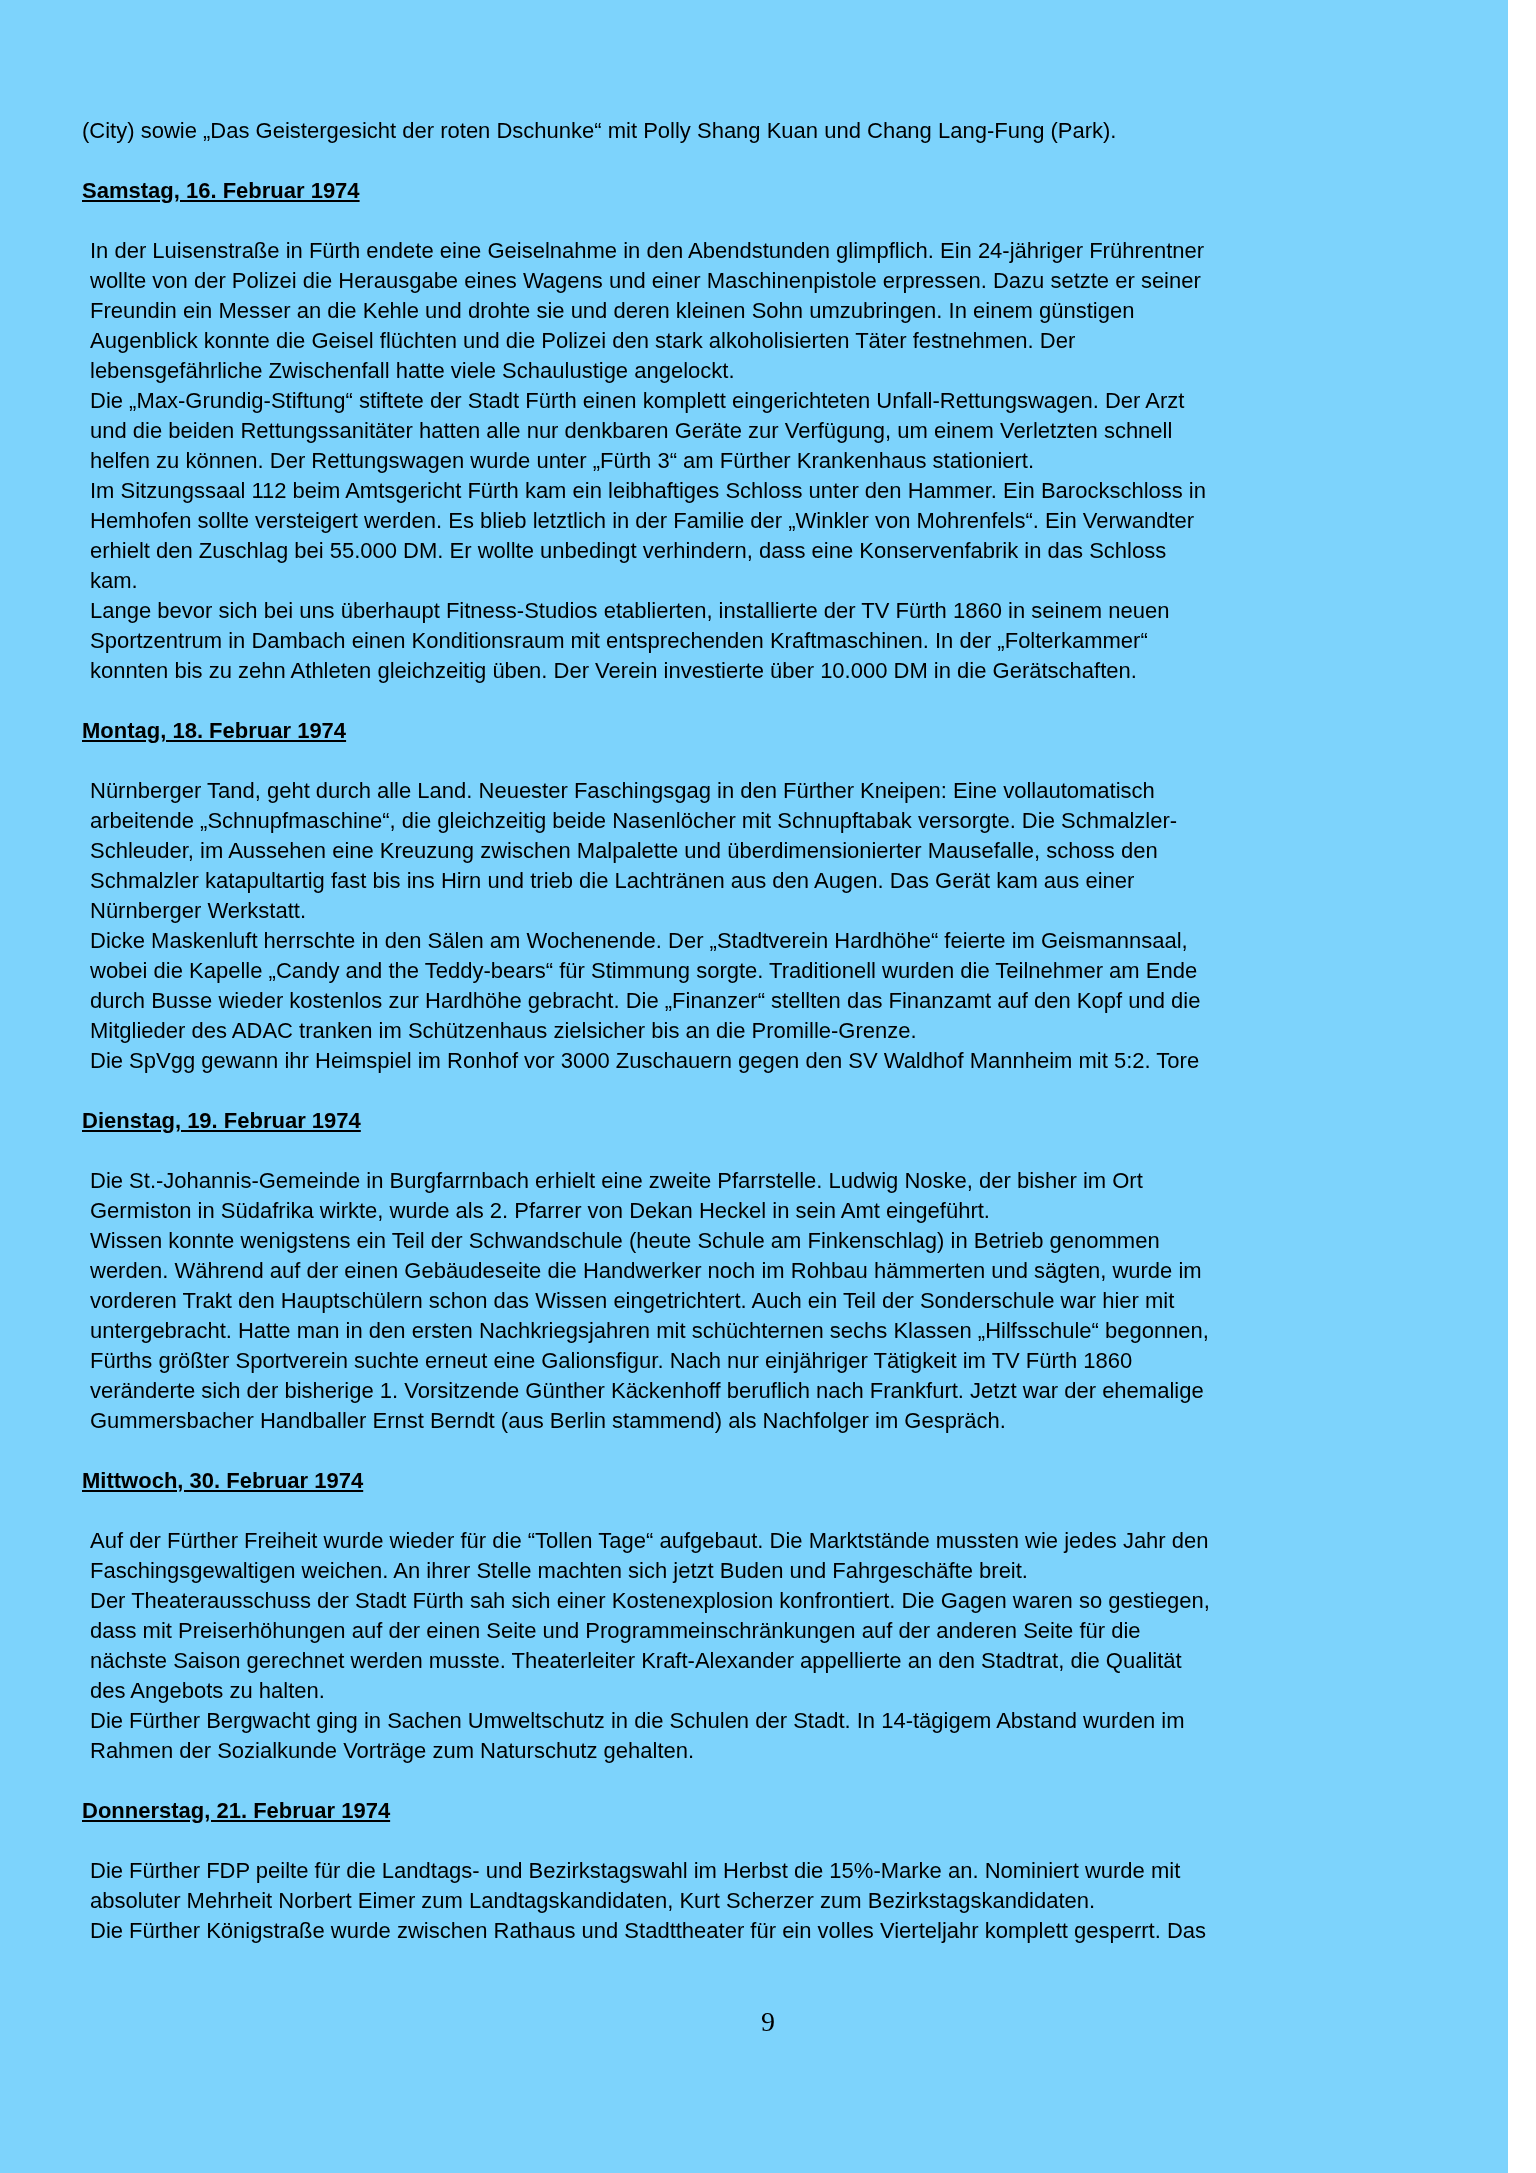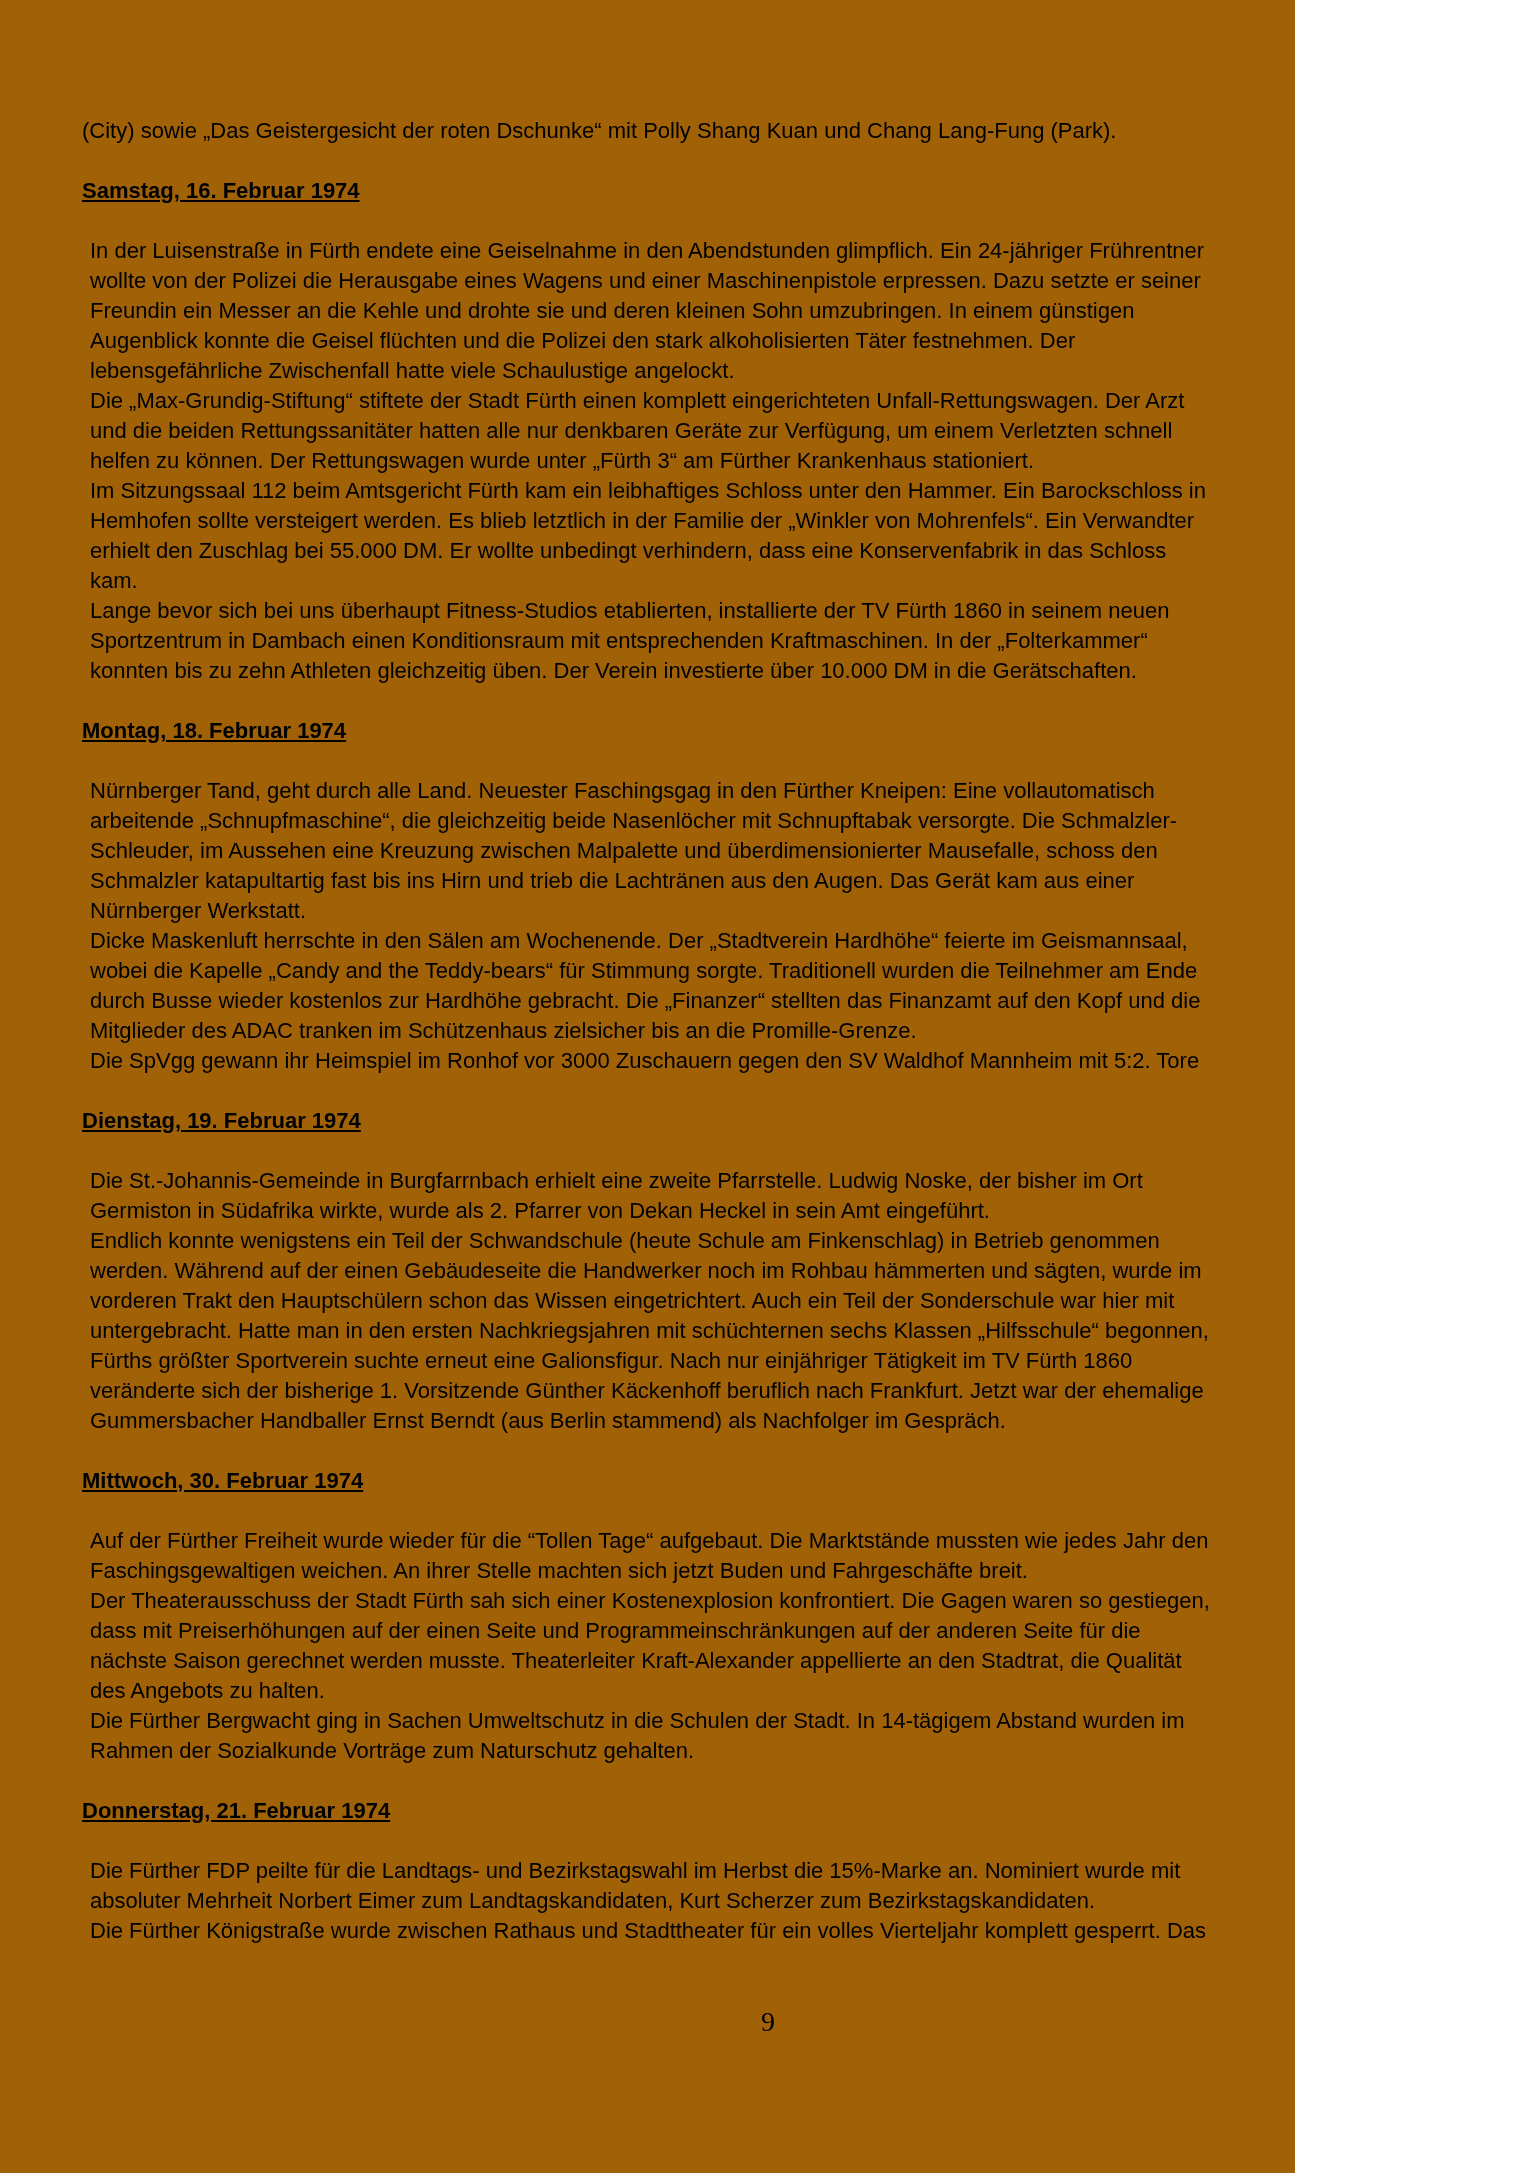--- a/index.html
+++ b/index.html
@@ -2,23 +2,23 @@
 <html><head>
 <meta charset="utf-8">
 <style>
   html, body {
     margin: 0;
     padding: 0;
     background: #ffffff;
   }
   .page {
     position: relative;
-    width: 1295px;
+    width: 1508px;
     height: 2173px;
-    background: #a16207;
+    background: #7dd3fc;
     color: #000000;
     font-family: "Liberation Sans", sans-serif;
     font-size: 22px;
     box-sizing: border-box;
     padding: 116px 20px 0 82px;
     overflow: hidden;
   }
   .line {
     line-height: 30px;
     white-space: nowrap;
@@ -81,21 +81,21 @@
         <div class="line">Dicke Maskenluft herrschte in den Sälen am Wochenende. Der „Stadtverein Hardhöhe“ feierte im Geismannsaal,</div>
         <div class="line">wobei die Kapelle „Candy and the Teddy-bears“ für Stimmung sorgte. Traditionell wurden die Teilnehmer am Ende</div>
         <div class="line">durch Busse wieder kostenlos zur Hardhöhe gebracht. Die „Finanzer“ stellten das Finanzamt auf den Kopf und die</div>
         <div class="line">Mitglieder des ADAC tranken im Schützenhaus zielsicher bis an die Promille-Grenze.</div>
         <div class="line">Die SpVgg gewann ihr Heimspiel im Ronhof vor 3000 Zuschauern gegen den SV Waldhof Mannheim mit 5:2. Tore</div>
       </div>
       <div class="heading">Dienstag, 19. Februar 1974</div>
       <div class="block">
         <div class="line">Die St.-Johannis-Gemeinde in Burgfarrnbach erhielt eine zweite Pfarrstelle. Ludwig Noske, der bisher im Ort</div>
         <div class="line">Germiston in Südafrika wirkte, wurde als 2. Pfarrer von Dekan Heckel in sein Amt eingeführt.</div>
-        <div class="line">Endlich konnte wenigstens ein Teil der Schwandschule (heute Schule am Finkenschlag) in Betrieb genommen</div>
+        <div class="line">Wissen konnte wenigstens ein Teil der Schwandschule (heute Schule am Finkenschlag) in Betrieb genommen</div>
         <div class="line">werden. Während auf der einen Gebäudeseite die Handwerker noch im Rohbau hämmerten und sägten, wurde im</div>
         <div class="line">vorderen Trakt den Hauptschülern schon das Wissen eingetrichtert. Auch ein Teil der Sonderschule war hier mit</div>
         <div class="line">untergebracht. Hatte man in den ersten Nachkriegsjahren mit schüchternen sechs Klassen „Hilfsschule“ begonnen,</div>
         <div class="line">Fürths größter Sportverein suchte erneut eine Galionsfigur. Nach nur einjähriger Tätigkeit im TV Fürth 1860</div>
         <div class="line">veränderte sich der bisherige 1. Vorsitzende Günther Käckenhoff beruflich nach Frankfurt. Jetzt war der ehemalige</div>
         <div class="line">Gummersbacher Handballer Ernst Berndt (aus Berlin stammend) als Nachfolger im Gespräch.</div>
       </div>
       <div class="heading">Mittwoch, 30. Februar 1974</div>
       <div class="block">
         <div class="line">Auf der Fürther Freiheit wurde wieder für die “Tollen Tage“ aufgebaut. Die Marktstände mussten wie jedes Jahr den</div>

